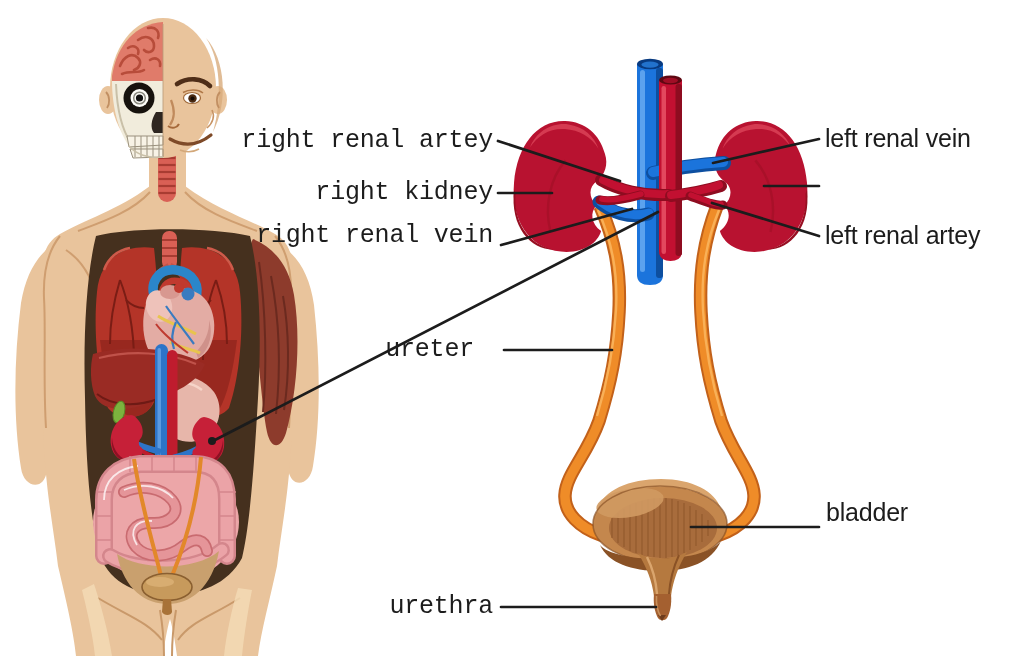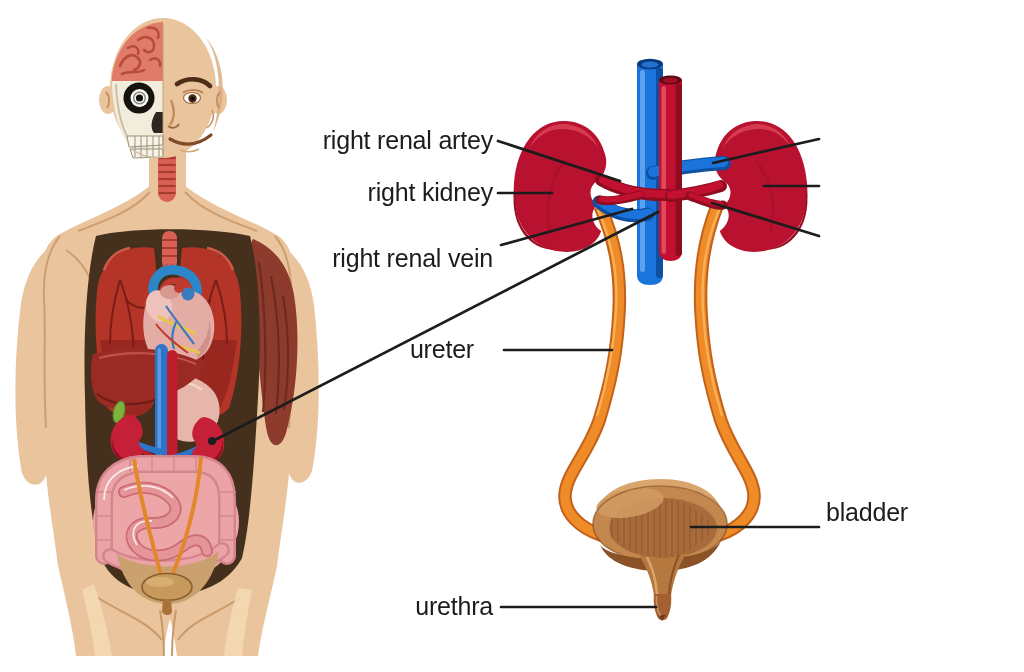--- a/index.html
+++ b/index.html
@@ -11,21 +11,21 @@
   .stage svg{position:absolute;left:0;top:0;}
   .label{
     position:absolute;
     transform:translateY(-50%);
     font-size:25px;
     letter-spacing:-0.2px;
     color:var(--label-text,#1c1c1c);
     white-space:nowrap;
     line-height:1.1;
   }
-  .label.anchor-right{text-align:right;}
+  .label.anchor-right{text-align:right;font-family:Liberation Mono, monospace;}
 </style>
 </head>
 <body>
 
 <div class="stage">
 
 <svg width="1024" height="672" viewBox="0 0 1024 672">
 
   <g>
 
@@ -350,17 +350,19 @@
     <line x1="819" y1="186" x2="764" y2="186"></line>
     <line x1="819" y1="236" x2="712" y2="203"></line>
     <line x1="691" y1="527" x2="819" y2="527"></line>
     <line x1="213" y1="441" x2="658" y2="212"></line>
     <circle cx="212" cy="441" r="4" style="fill:var(--leader-line,#1c1c1c)" stroke="none"></circle>
   </g>
 </svg>
 
   <div class="label anchor-right" style="right:531px;top:141px">right renal artey</div>
   <div class="label anchor-right" style="right:531px;top:193px">right kidney</div>
-  <div class="label anchor-right" style="right:531px;top:259px">right renal vein</div>
+  <div class="label anchor-right" style="right:531px;top:236px">right renal vein</div>
   <div class="label anchor-right" style="right:550px;top:350px">ureter</div>
   <div class="label anchor-right" style="right:531px;top:607px">urethra</div>
+  <div class="label" style="left:825px;top:139px">left renal vein</div>
+  <div class="label" style="left:825px;top:236px">left renal artey</div>
   <div class="label" style="left:826px;top:513px">bladder</div>
 </div>
 
 </body></html>

